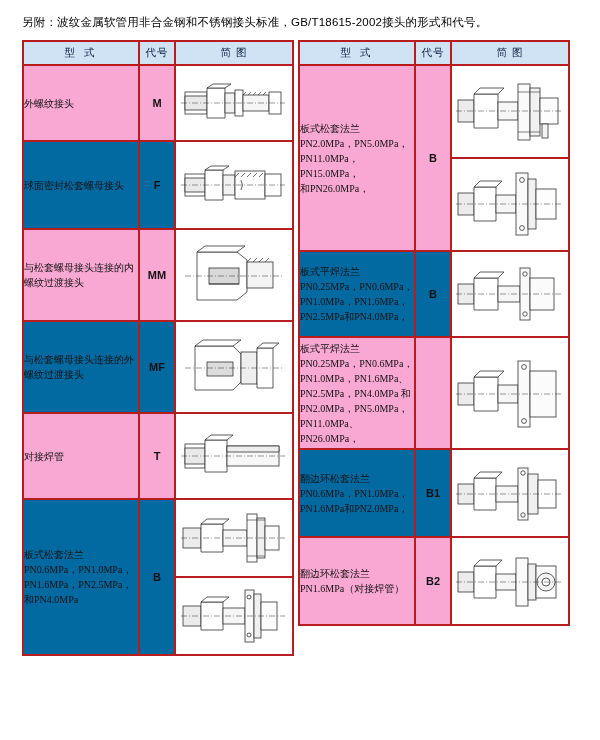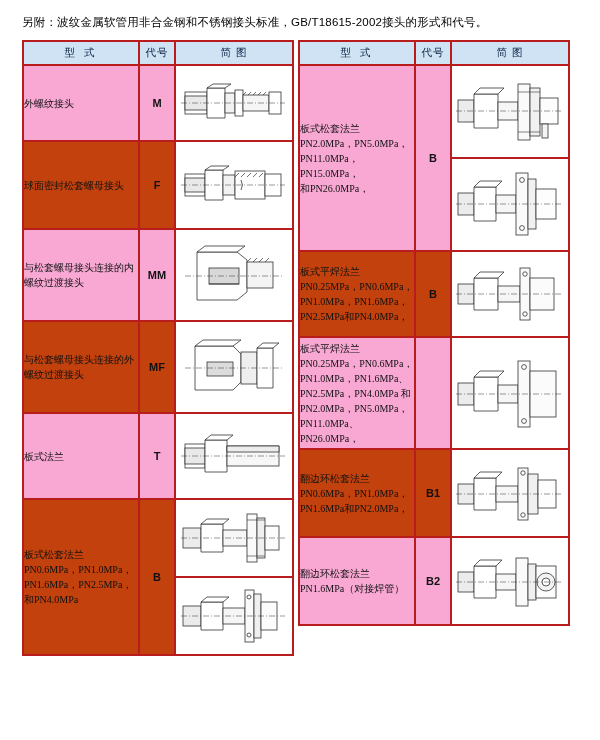--- a/index.html
+++ b/index.html
@@ -72,21 +72,21 @@
     text-align: center;
     font-size: 11px;
     font-weight: bold;
     color: #111;
   }
   td.fig {
     text-align: center;
     background: #ffffff;
     padding: 2px 0;
   }
-  tr.tint td.type, tr.tint td.code { background: #c2410c; }
+  tr.tint td.type, tr.tint td.code { background: #0369a1; }
   tr.plain td.type, tr.plain td.code { background: #f9a8d4; }
 
   .fig-box {
     display: flex;
     align-items: center;
     justify-content: center;
     width: 100%;
   }
   svg { display: block; }
 </style>
@@ -203,21 +203,21 @@
                   <rect x="28" y="32" width="26" height="14" fill="#dcdcdc"></rect>
                   <line x1="6" y1="38" x2="104" y2="38" stroke-dasharray="6 2 1 2" stroke-width="0.5"></line>
                 </g>
               </svg>
             </div>
           </td>
         </tr>
 
         <tr class="plain" style="height:86px;">
           <td class="type">
-            <span class="name">板式法兰</span>
+            <span class="name">对接焊管</span>
           </td>
           <td class="code">T</td>
           <td class="fig">
             <div class="fig-box">
               <svg width="110" height="68" viewBox="0 0 110 68">
                 <g fill="#ffffff" stroke="#333" stroke-width="0.8">
                   <rect x="6" y="22" width="20" height="24"></rect>
                   <rect x="6" y="26" width="20" height="16" fill="#e9e9e9"></rect>
                   <polygon points="26,18 48,18 48,50 26,50"></polygon>
                   <polygon points="26,18 32,13 54,13 48,18"></polygon>

